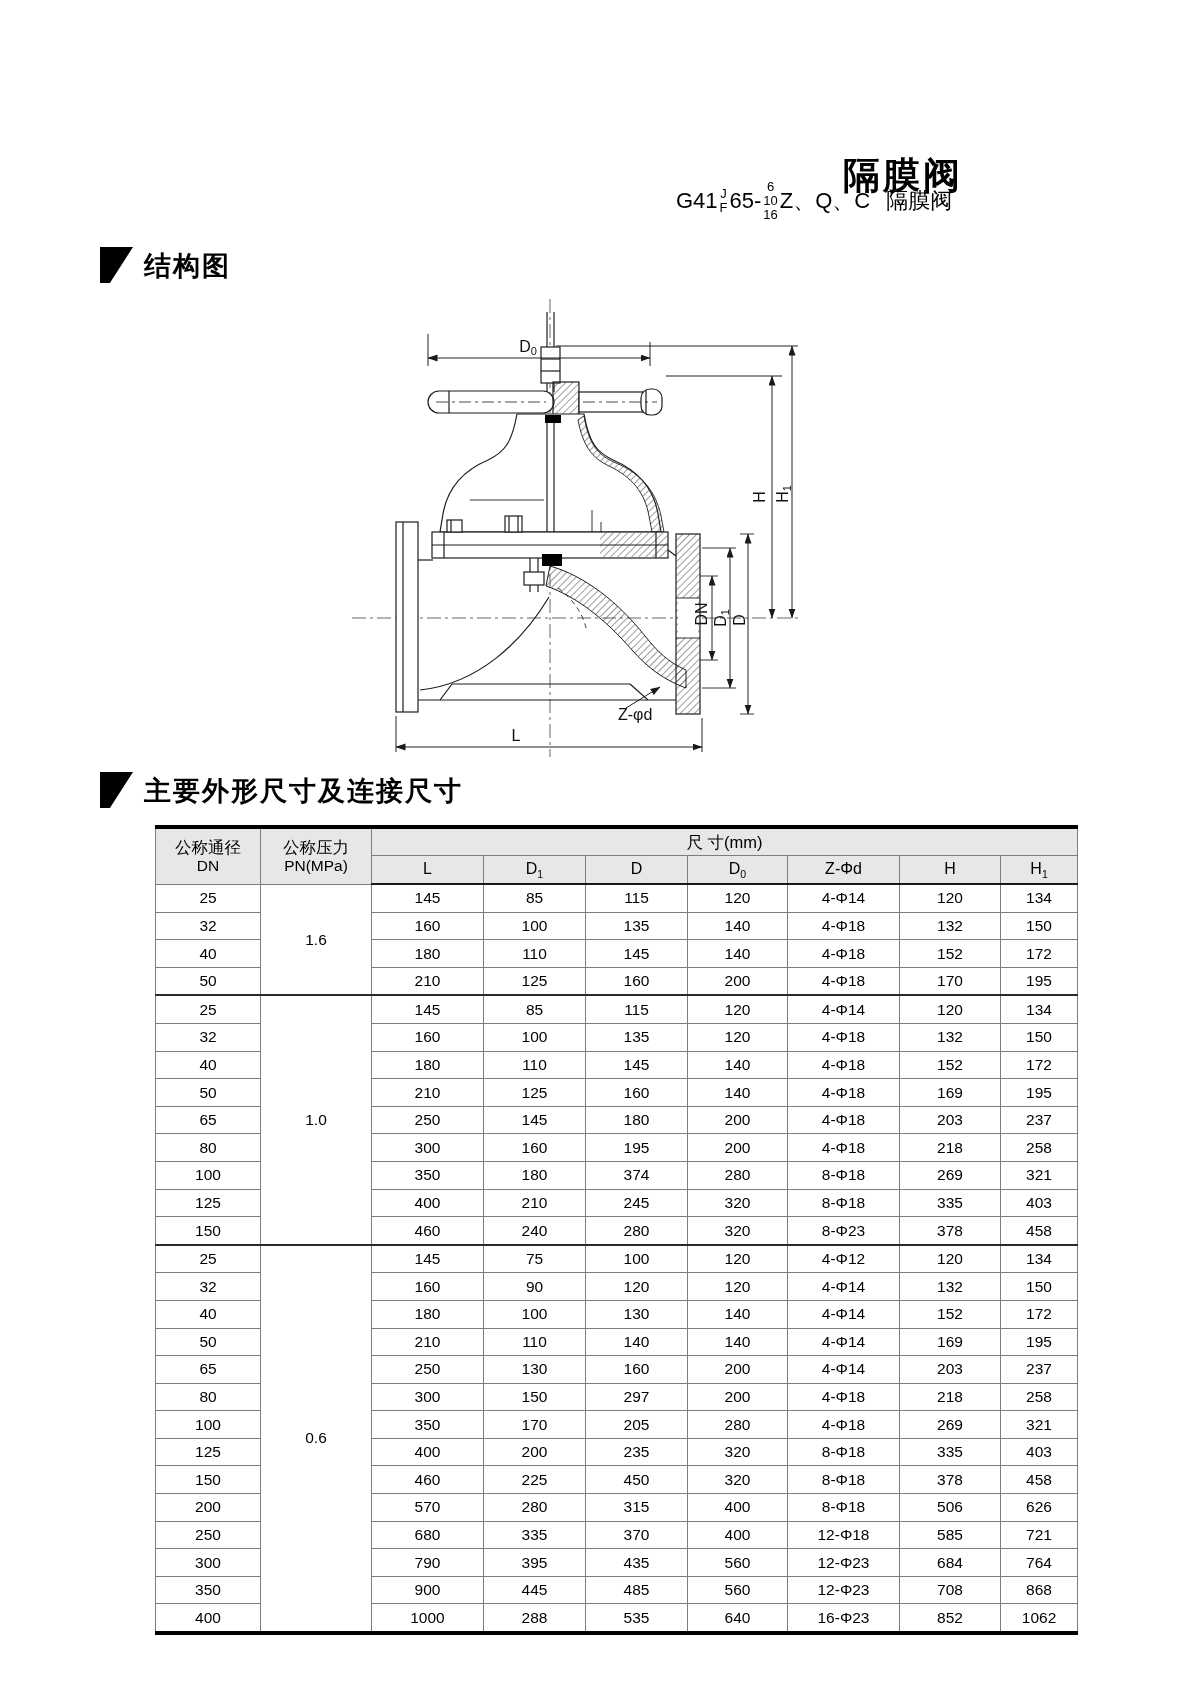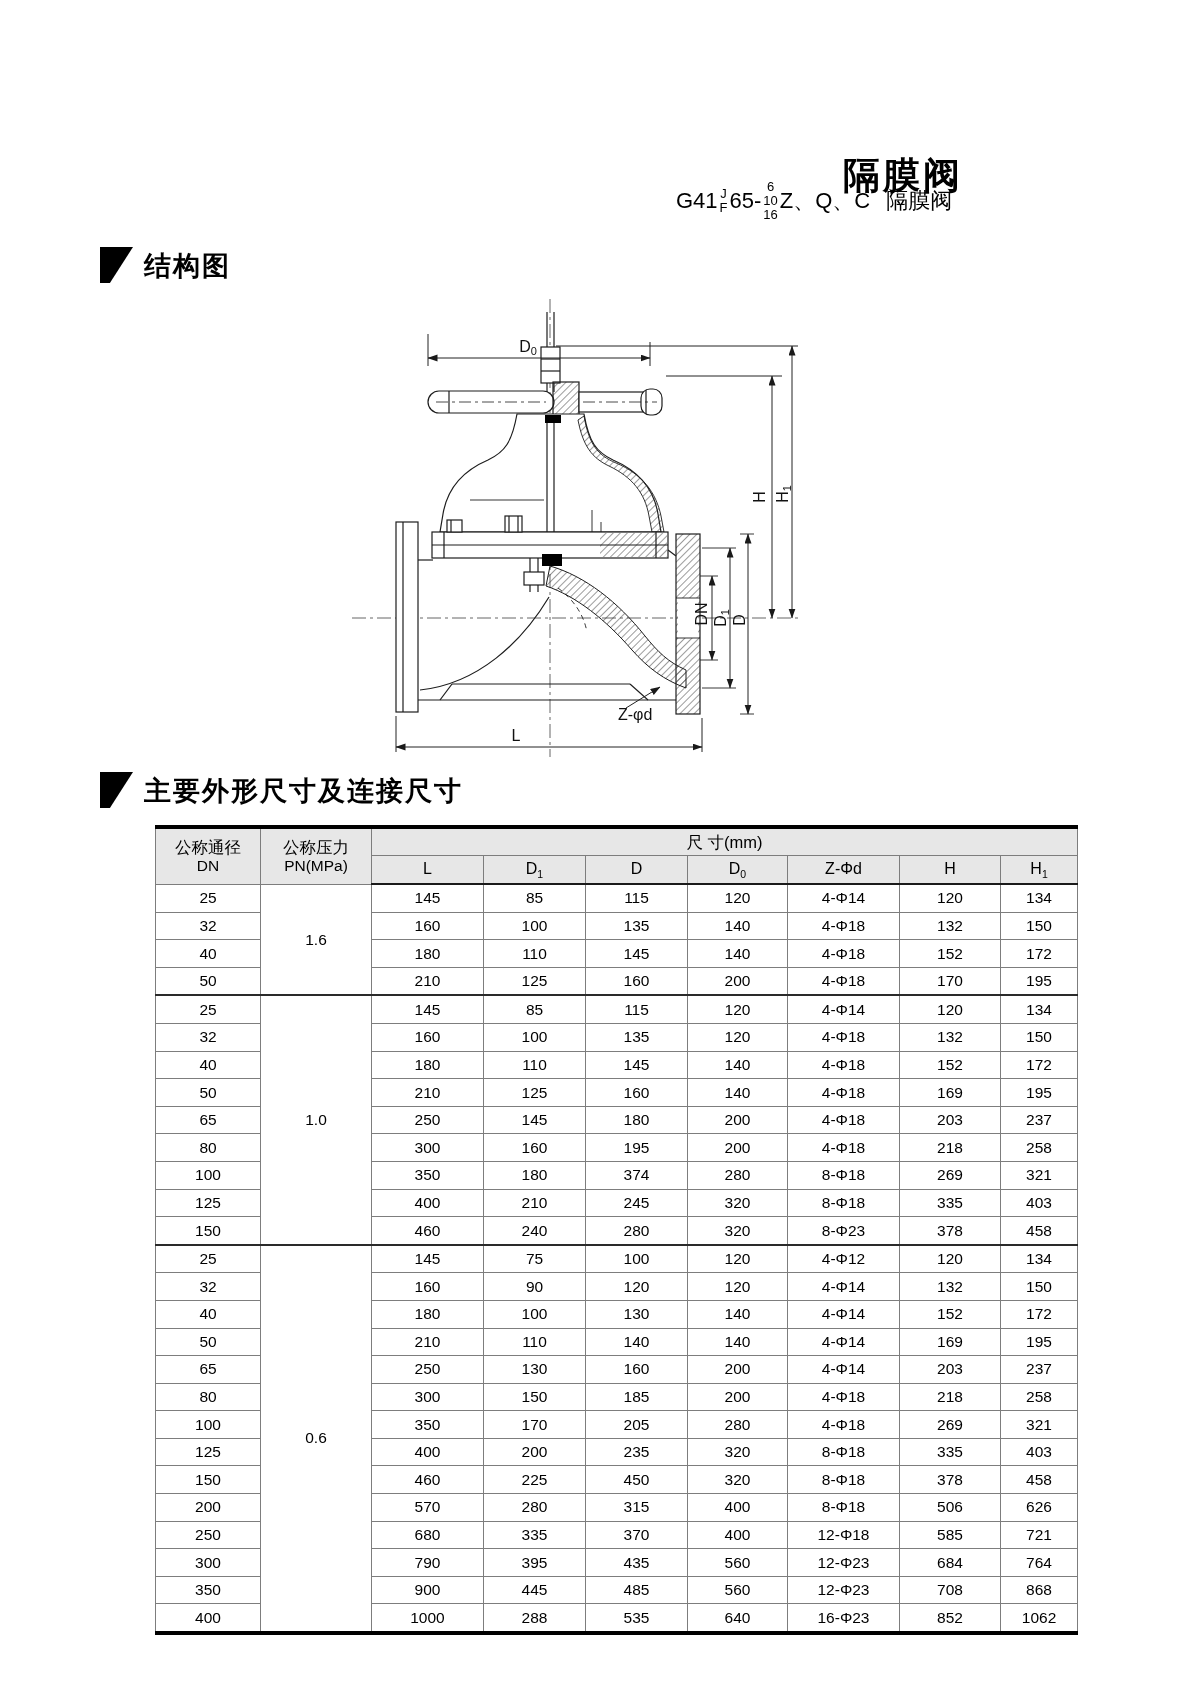--- a/index.html
+++ b/index.html
@@ -417,21 +417,21 @@
         <td>160</td>
         <td>200</td>
         <td>4-Φ14</td>
         <td>203</td>
         <td>237</td>
       </tr>
       <tr>
         <td>80</td>
         <td>300</td>
         <td>150</td>
-        <td>185</td>
+        <td>297</td>
         <td>200</td>
         <td>4-Φ18</td>
         <td>218</td>
         <td>258</td>
       </tr>
       <tr>
         <td>100</td>
         <td>350</td>
         <td>170</td>
         <td>205</td>

